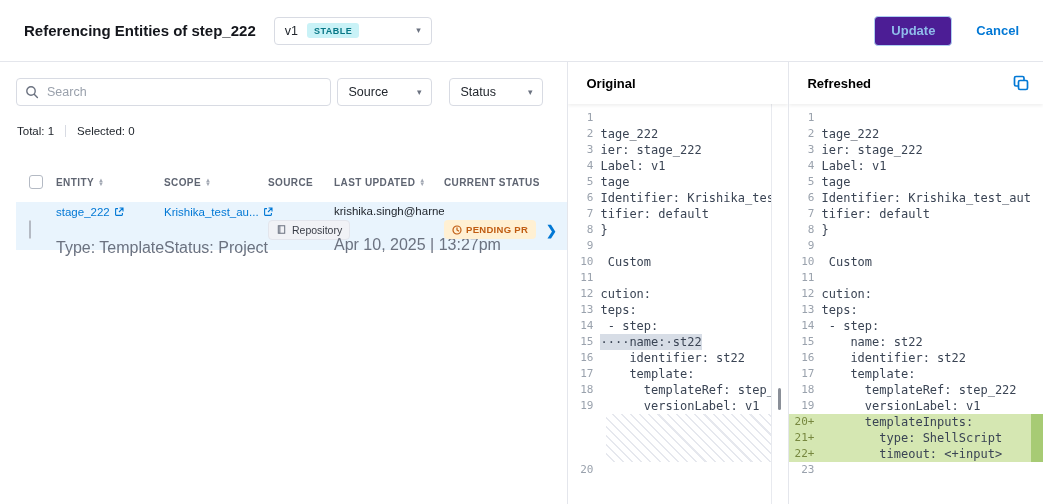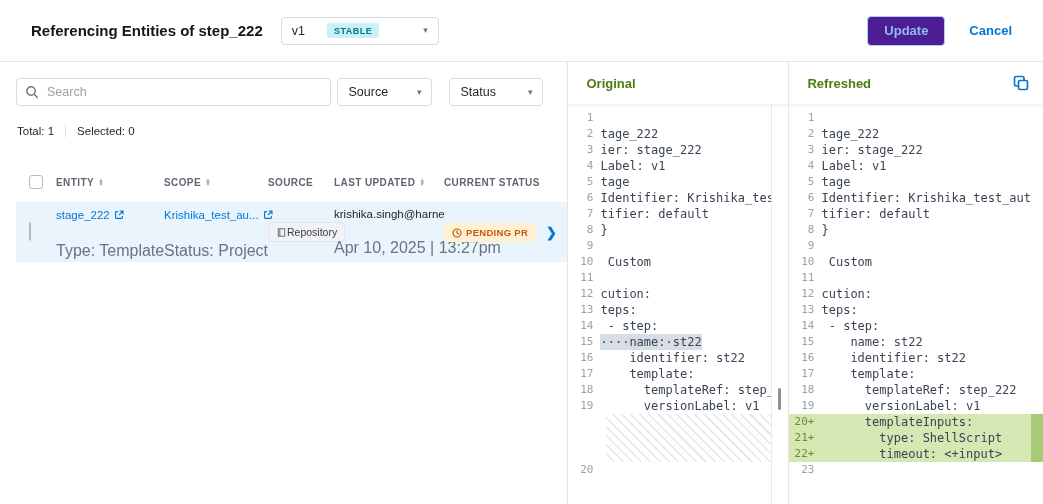--- a/index.html
+++ b/index.html
@@ -1,22 +1,22 @@
 <!DOCTYPE html>
 <html><head>
 <meta charset="utf-8">
 <style>
   *{margin:0;padding:0;box-sizing:border-box}
   html,body{width:1043px;height:504px;overflow:hidden}
   body{font-family:"Liberation Sans",sans-serif;background:#fff;color:#22272e}
 
   
-  .topbar{height:62px;display:flex;align-items:center;padding:0 31px;border-bottom:1px solid #e4e6ec;background:#fff}
+  .topbar{height:62px;display:flex;align-items:center;padding:0 24px;border-bottom:1px solid #e4e6ec;background:#fff}
   .title{font-size:15px;font-weight:700;color:#14161c;white-space:nowrap}
-  .ver-select{margin-left:18px;height:28px;border:1px solid #d8dbe3;border-radius:4px;display:flex;align-items:center;gap:22px;padding:0 10px;cursor:pointer;min-width:158px;background:#fff}
+  .ver-select{margin-left:18px;height:28px;border:1px solid #d8dbe3;border-radius:4px;display:flex;align-items:center;gap:9px;padding:0 10px;cursor:pointer;min-width:158px;background:#fff}
   .ver-label{font-size:12.5px;color:#22272e}
   .badge-stable{background:#c9f2f7;color:#077786;font-size:9px;font-weight:700;letter-spacing:.5px;padding:2.5px 7px;border-radius:3px}
   .chev{color:#6b7280;font-size:9px;margin-left:auto;line-height:1}
   .spacer{flex:1}
   .btn-update{height:30px;padding:0 16px;border:1px solid #add0f2;border-radius:4px;background:#4c1d95;color:#8fbceb;font-size:13px;font-weight:600;cursor:default}
   .btn-cancel{margin-left:24px;color:#0278d5;font-size:13px;font-weight:700;background:none;border:none;cursor:pointer}
 
   
   .main{display:flex;height:442px}
   .left{width:576px;border-right:1px solid #e4e6ec;padding-top:16px;background:#fff}
@@ -32,34 +32,34 @@
 
   .totals{display:flex;gap:11px;padding:19px 0 0 17px;font-size:11.5px;color:#22272e}
   .totals .sep{width:1px;height:12px;background:#d8dbe3}
 
   .tbl{margin-top:38px}
   .thead,.trow{display:grid;grid-template-columns:40px 108px 104px 66px 110px 102px 20px;align-items:center;margin-left:16px}
   .thead{font-size:10px;font-weight:700;color:#5f6572;letter-spacing:.4px}
   .th{display:flex;align-items:center;white-space:nowrap}
   .sort{display:inline-flex;flex-direction:column;margin-left:4px;color:#a2a8b3;font-size:6px;line-height:4.5px}
   .cb{width:14px;height:14px;border:1.5px solid #b4bac4;border-radius:3px;background:#fff;margin-left:13px;cursor:pointer}
-  .trow{margin-top:13px;background:#e9f4fd;height:60px;cursor:pointer}
+  .trow{margin-top:13px;background:#e9f4fd;height:48px;cursor:pointer}
   .lnk{color:#0278d5;font-size:11.5px;display:inline-flex;align-items:center;gap:4px;white-space:nowrap;overflow:hidden;text-decoration:none}
   .sub{color:#6b7280;font-size:16px;margin-top:19px;white-space:nowrap}
-  .chip{display:inline-flex;align-items:center;background:#f1f2f6;border:1px solid #e3e5ec;border-radius:4px;padding:3px 7px;font-size:10.5px;color:#383c46;white-space:nowrap}
+  .chip{display:inline-flex;align-items:center;gap:5px;background:#f1f2f6;border:1px solid #e3e5ec;border-radius:4px;padding:3px 7px;font-size:10.5px;color:#383c46;white-space:nowrap}
   .upd-by{font-size:11.5px;color:#22272e;white-space:nowrap;overflow:hidden}
   .pill{display:inline-flex;align-items:flex-end;gap:4px;background:#fff0d3;color:#c05c12;font-size:9.5px;font-weight:700;letter-spacing:.3px;padding:4px 8px;border-radius:4px;white-space:nowrap}
   .rchev{color:#0278d5;font-size:13px;font-weight:700}
 
   
   .diff{flex:1;display:flex;position:relative;background:#fff}
   .pane{display:flex;flex-direction:column;overflow:hidden;position:relative}
   .pane1{width:221px;border-right:1px solid #e4e6ec}
   .pane2{flex:1}
-  .pane-head{height:42px;display:flex;align-items:center;padding:0 14px 0 18px;font-size:13px;font-weight:700;color:#4d7c0f;box-shadow:0 2px 3px rgba(0,0,0,.06);position:relative;z-index:2;background:#fff}
+  .pane-head{height:42px;display:flex;align-items:center;padding:0 14px 0 18px;font-size:13px;font-weight:700;color:#000000;box-shadow:0 2px 3px rgba(0,0,0,.06);position:relative;z-index:2;background:#fff}
   .copy-btn{margin-left:auto;background:none;border:none;cursor:pointer;display:flex;align-items:center}
   .code{padding-top:6px;font-family:"DejaVu Sans Mono",monospace;font-size:12px;line-height:16px;color:#3a4454;overflow:hidden;flex:1;background:#fff}
   .pane1 .code{margin-right:17px}
   .pane2 .code{margin-right:12px}
   .cl{display:flex;height:16px}
   .num{width:32px;text-align:right;padding-right:7px;color:#9aa2ad;flex:none;font-size:11px}
   .txt{white-space:pre;overflow:hidden}
   .cl.added{background:#d5e7b2}
   .cl.added .num{color:#77883f}
   .cl.hl .txt{background:#d7dde6}

